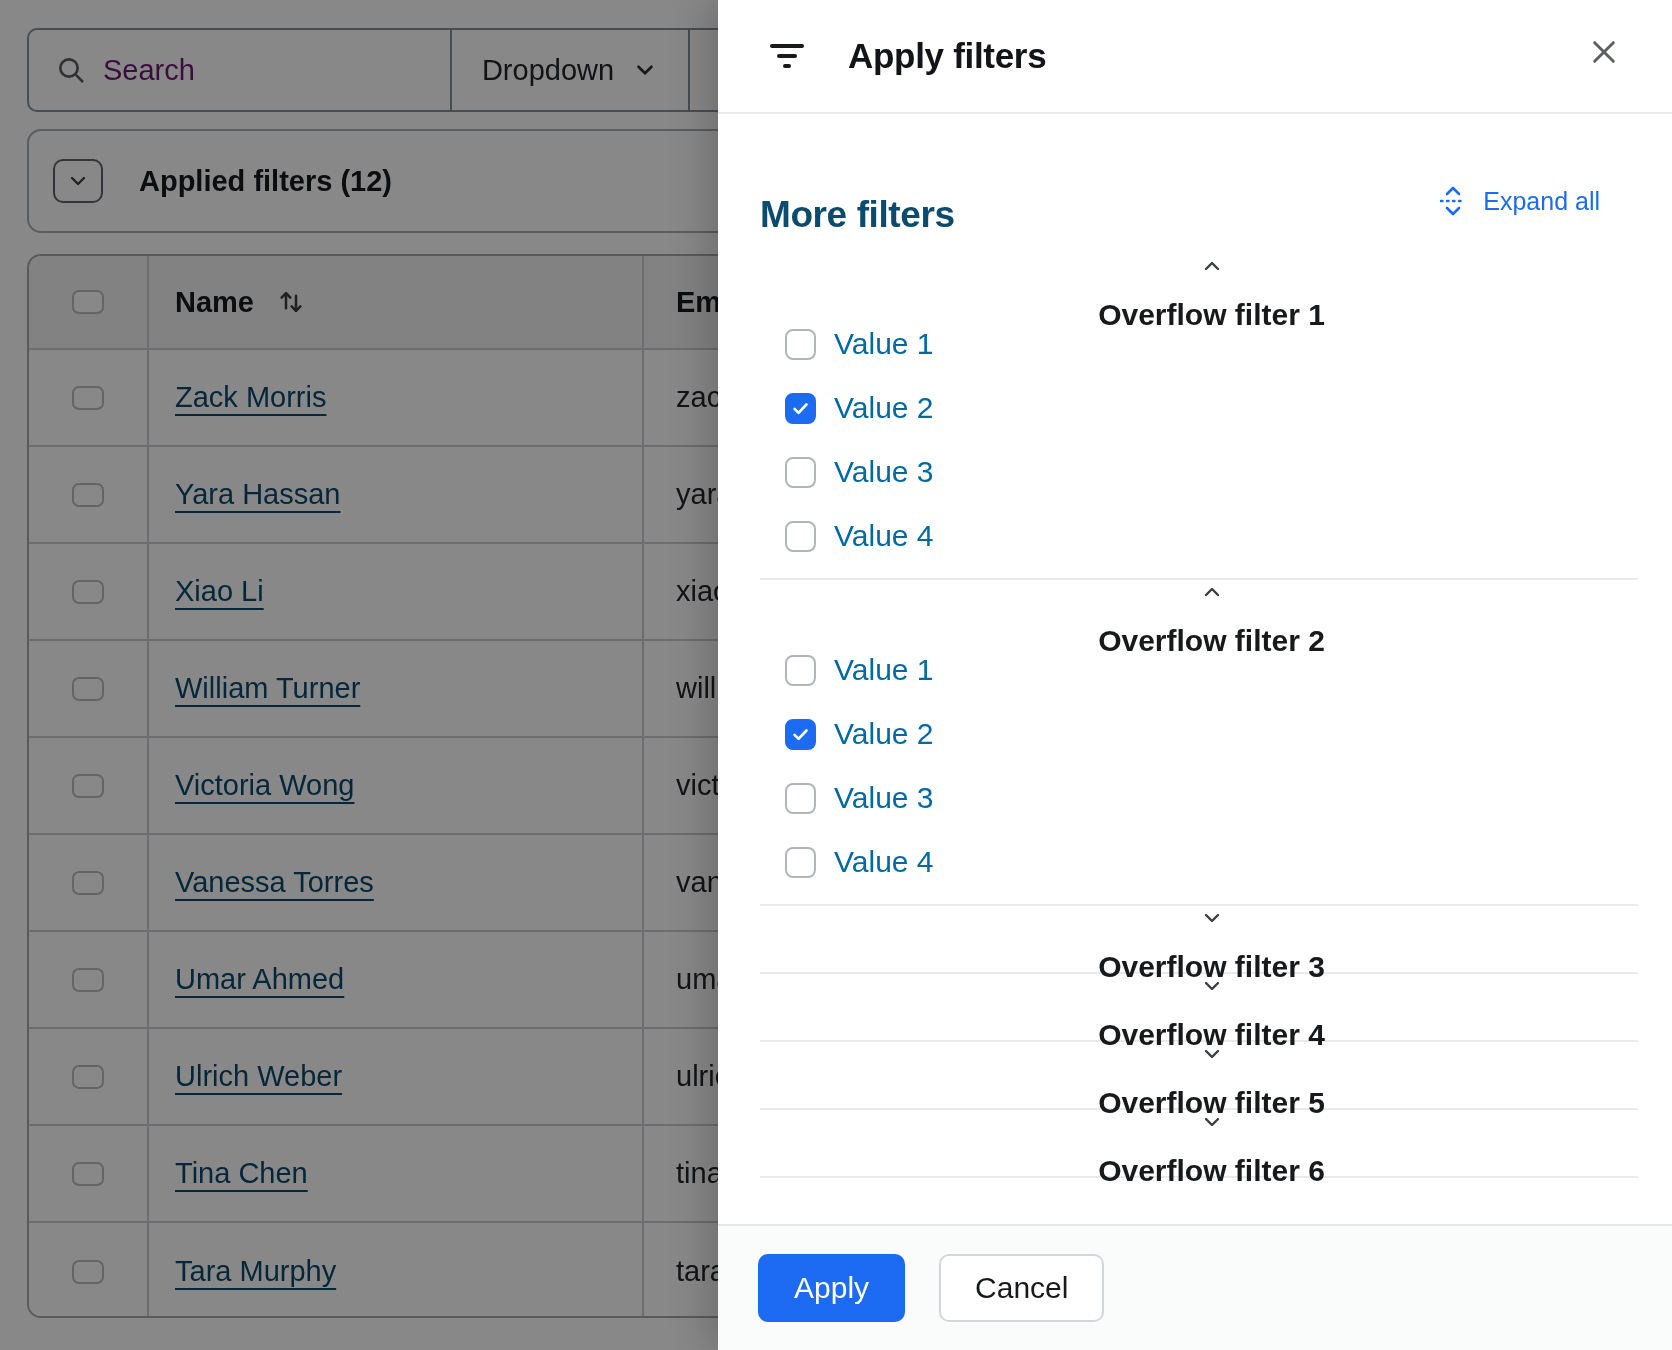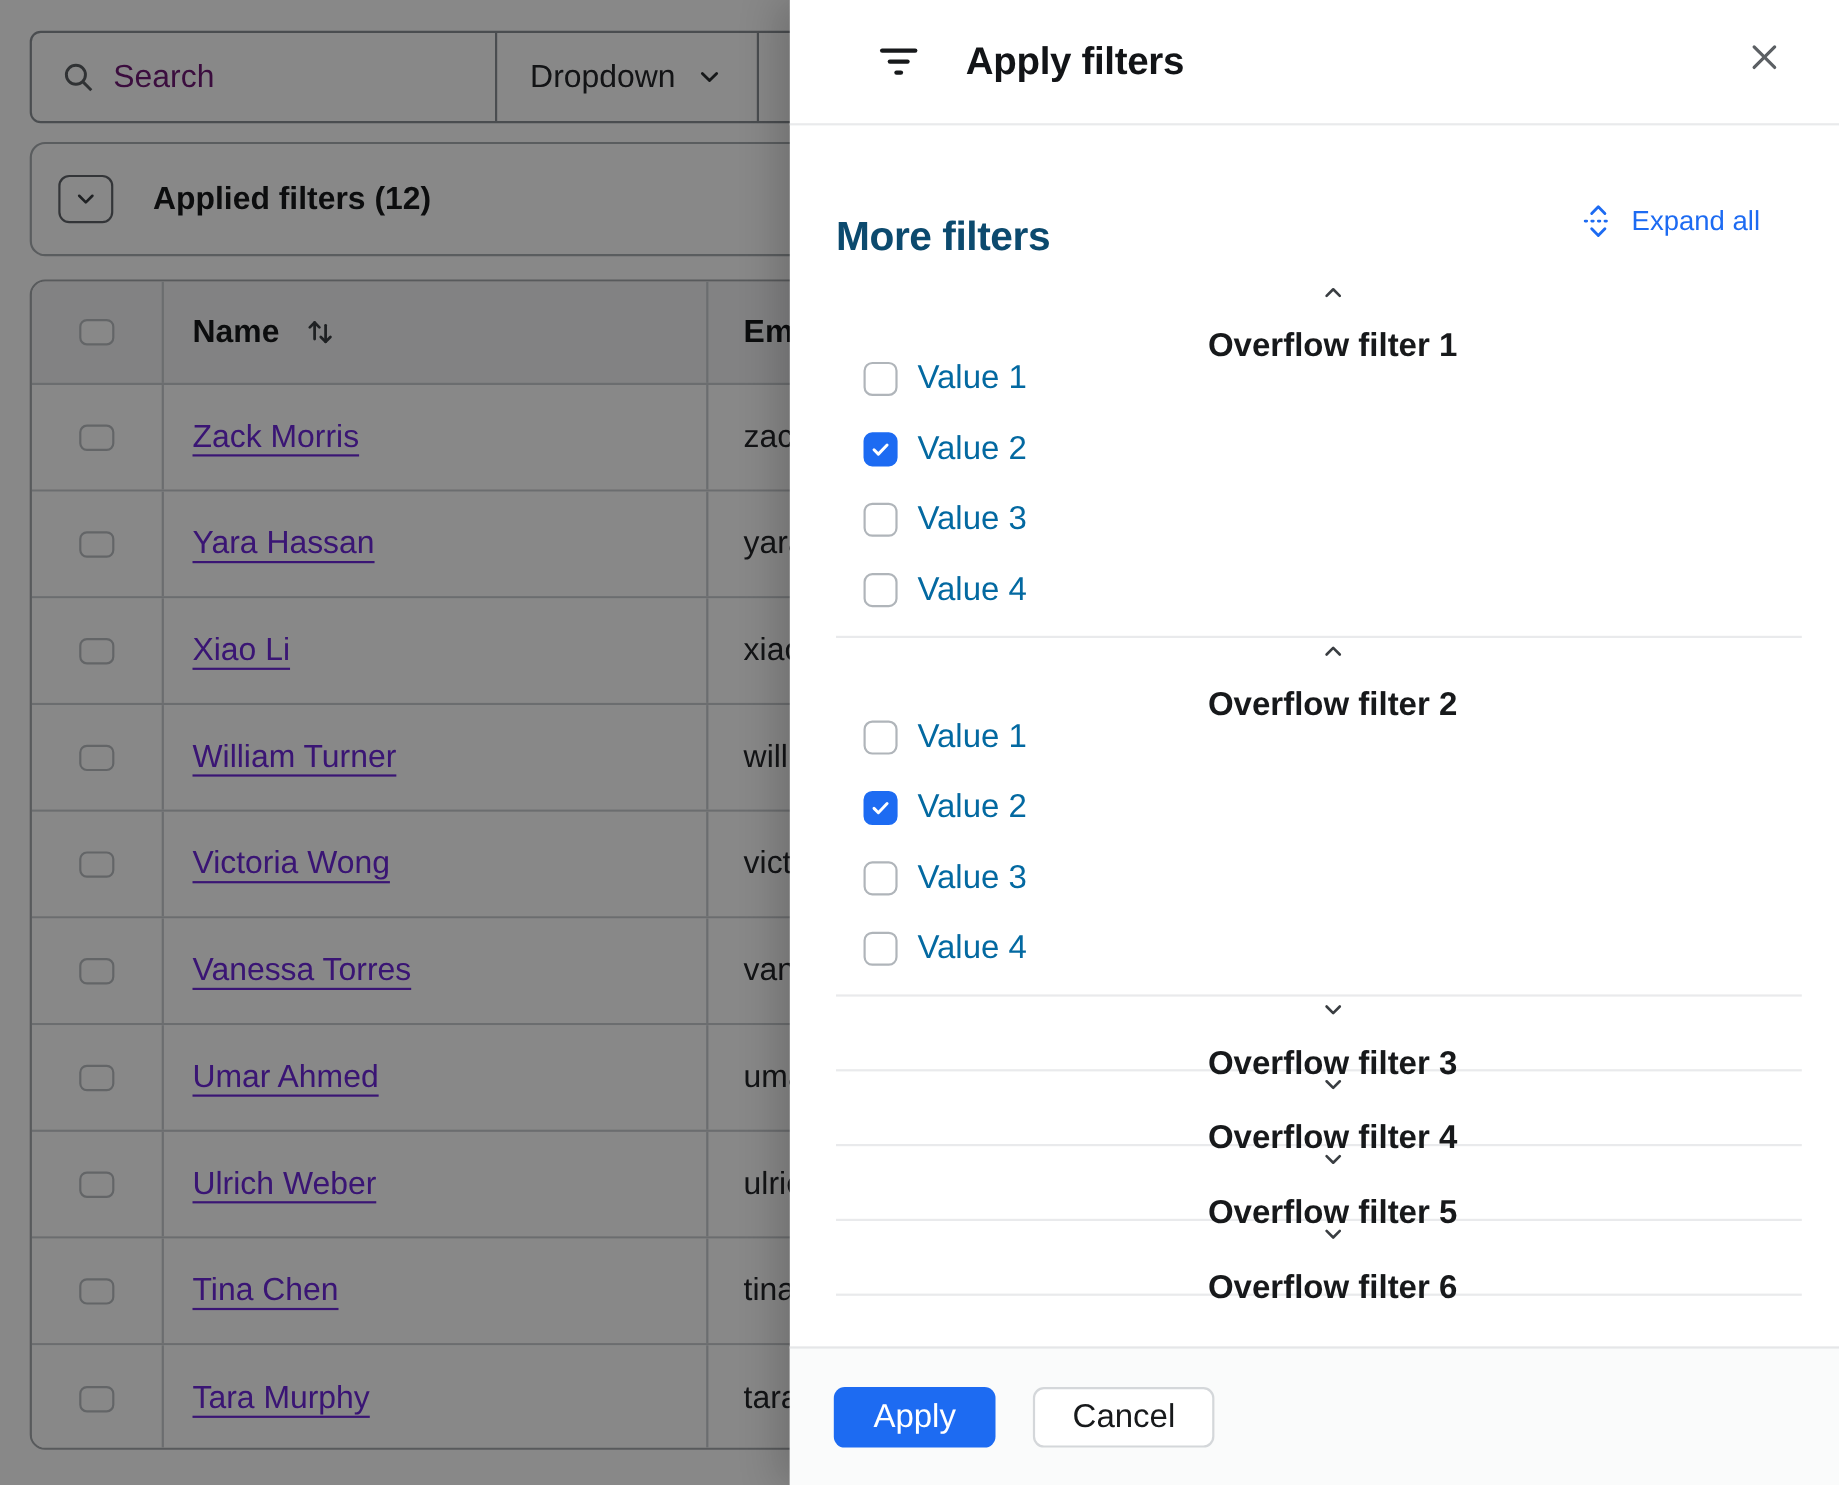--- a/index.html
+++ b/index.html
@@ -51,39 +51,39 @@
     width:120px; border-right:2px solid #c9ccd0;
     display:flex; align-items:center; justify-content:center; flex:0 0 auto;
   }
   .cell-name {
     width:495px; border-right:2px solid #c9ccd0; flex:0 0 auto;
     display:flex; align-items:center; padding-left:26px; gap:22px;
   }
   .cell-email { flex:1; display:flex; align-items:center; padding-left:32px; overflow:hidden; }
   .th-label { font-size:29px; font-weight:700; color:#17191b; white-space:nowrap; }
   .name-link {
-    font-size:29px; color:#6d28d9; text-decoration:underline;
+    font-size:29px; color:#0c4a6e; text-decoration:underline;
     text-underline-offset:7px; text-decoration-thickness:2px; white-space:nowrap;
   }
   .email-text { font-size:29px; color:#24262a; white-space:nowrap; }
   .row-checkbox {
     width:32px; height:24px; border:2.5px solid #babec2; border-radius:7px; background:#fff;
   }
 
   
   .scrim { position:absolute; inset:0; background:rgba(0,0,0,0.465); z-index:5; }
 
   
   .panel {
     position:absolute; left:718px; top:0; width:954px; height:1350px;
     background:#fff; z-index:10; box-shadow:-12px 0 34px rgba(0,0,0,0.18);
   }
   .panel-header {
     height:114px; border-bottom:2px solid #e9eaec;
-    display:flex; align-items:center; padding-left:80px; gap:42px; position:relative;
+    display:flex; align-items:center; padding-left:50px; gap:42px; position:relative;
   }
   .panel-title { font-size:35px; font-weight:700; color:#121417; letter-spacing:-0.3px; }
   .close-btn {
     position:absolute; right:44px; top:28px; width:48px; height:48px;
     display:flex; align-items:center; justify-content:center; background:none; border:none; padding:0;
   }
 
   .panel-body { position:absolute; top:116px; left:0; right:0; bottom:126px; padding:0 34px 0 42px; overflow:hidden; }
   .more-row {
     margin-top:50px; padding-right:38px;
@@ -109,21 +109,21 @@
   .checkbox svg { display:none; }
   .checkbox.checked { background:var(--accent); border-color:var(--accent); }
   .checkbox.checked svg { display:block; }
   .option-label { font-size:30px; color:#0369a1; }
 
   .panel-footer {
     position:absolute; left:0; right:0; bottom:0; height:126px;
     background:#fafbfb; border-top:2px solid #e5e6e8;
     display:flex; align-items:center; gap:34px; padding-left:40px;
   }
-  .btn { height:55px; border-radius:10px; font-size:30px; font-family:inherit; cursor:pointer; }
+  .btn { height:68px; border-radius:10px; font-size:30px; font-family:inherit; cursor:pointer; }
   .btn-apply { min-width:145px; padding:0 36px; background:var(--accent); border:none; color:#fff; }
   .btn-cancel { min-width:140px; padding:0 34px; background:#fff; border:2px solid #d4d7da; color:#17191b; }
 
   .icon { flex:0 0 auto; display:block; }
 </style>
 </head>
 <body>
 
 <div class="underlay">
 

